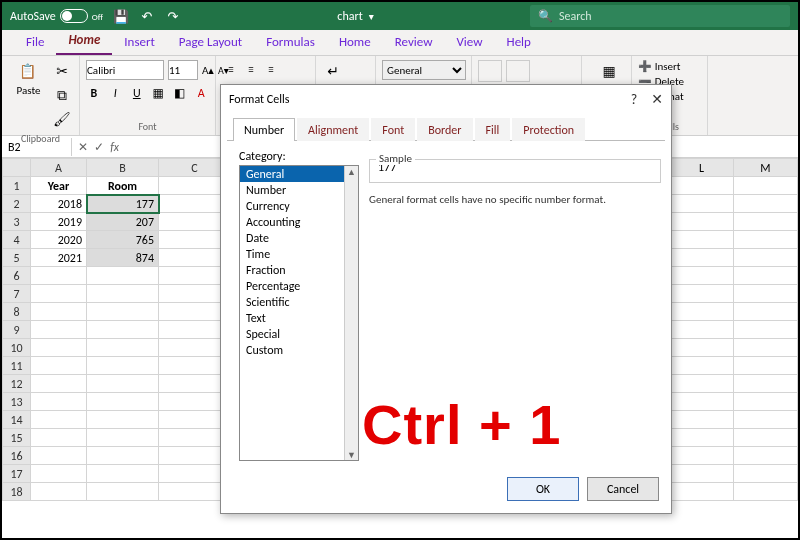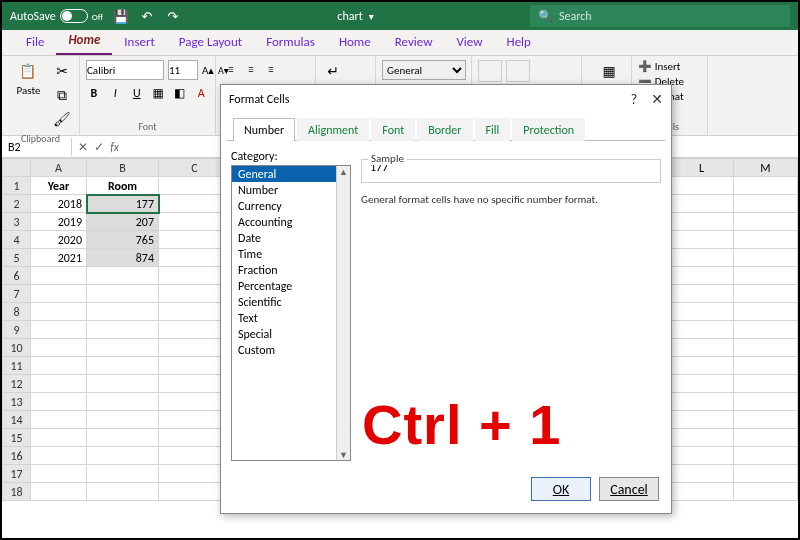--- a/index.html
+++ b/index.html
@@ -48,36 +48,36 @@
   .cell { width:72px; height:18px; padding:0 4px; text-align:right; }
   .colA { width:56px; }
   .hdr-cell { font-weight:700; text-align:center; }
   .sel-range { background:#dcdcdc; }
   .sel-outline { outline:2px solid #217346; outline-offset:-1px; }
   
   .dialog { position:absolute; left:218px; top:82px; width:452px; height:430px; background:#fff; border:1px solid #888; box-shadow:2px 2px 8px rgba(0,0,0,.3); display:flex; flex-direction:column; font-size:12px; z-index:50; }
   .dlg-title { height:28px; display:flex; align-items:center; justify-content:space-between; padding:0 8px; }
   .dlg-title .right { display:flex; gap:14px; font-size:14px; color:#333; }
   .dlg-tabs { display:flex; border-bottom:1px solid #bbb; padding:0 6px; margin:4px 6px 0; }
-  .dlg-tabs span { padding:4px 10px; border:1px solid transparent; border-bottom:none; position:relative; top:1px; background:#f3f3f3; margin-right:2px; color:#15803d; }
+  .dlg-tabs span { padding:4px 10px; border:1px solid transparent; border-bottom:none; position:relative; top:1px; background:#f3f3f3; margin-right:2px; color:#7f1d1d; }
   .dlg-tabs span.active { border-color:#bbb; background:#fff; color:#000; }
   .dlg-body { flex:1; display:flex; padding:8px 10px; gap:10px; }
-  .cat-col { width:120px; display:flex; flex-direction:column; }
+  .cat-col { width:120px; display:flex; flex-direction:column;margin-left:8px; }
   .cat-label { margin-bottom:2px; }
   .cat-list { flex:1; border:1px solid #888; overflow:hidden; position:relative; }
   .cat-list ul { list-style:none; }
   .cat-list li { padding:1px 6px; }
   .cat-list li.sel { background:#0a64ad; color:#fff; }
   .cat-scroll { position:absolute; right:0; top:0; bottom:0; width:14px; background:#eee; border-left:1px solid #ccc; display:flex; flex-direction:column; justify-content:space-between; align-items:center; font-size:9px; color:#666; }
   .sample-col { flex:1; }
   .sample-box { border:1px solid #ccc; padding:0 8px 8px; margin-top:10px; position:relative; }
   .sample-box .lbl { position:absolute; top:-8px; left:6px; background:#fff; padding:0 3px; font-size:11px; color:#333; }
   .desc { margin-top:10px; font-size:11px; color:#333; }
   .dlg-buttons { display:flex; justify-content:flex-end; gap:8px; padding:8px 12px 12px; }
-  .dlg-buttons button { width:60px; height:24px; border:1px solid #888; background:#e6e6e6; font-size:14px;text-decoration:underline; }
+  .dlg-buttons button { width:72px; height:24px; border:1px solid #888; background:#e6e6e6; font-size:12px; }
   .dlg-buttons button.ok { border:1px solid #3b6fb6; background:#eaf1fb; }
   .big-overlay { position:absolute; left:360px; top:390px; font-size:56px; font-weight:700; color:#e30000; z-index:60; letter-spacing:1px; font-family: Arial, sans-serif; }
   .right-grid { position:absolute; right:0; top:0; }
   .right-grid table { border-collapse:collapse; font-size:12px; }
   .right-grid th, .right-grid td { border:1px solid #d4d4d4; }
   .right-grid th { background:#e6e6e6; font-weight:400; height:18px; width:64px; }
   .right-grid td { height:18px; width:64px; }
 </style>
 </head>
 <body>

